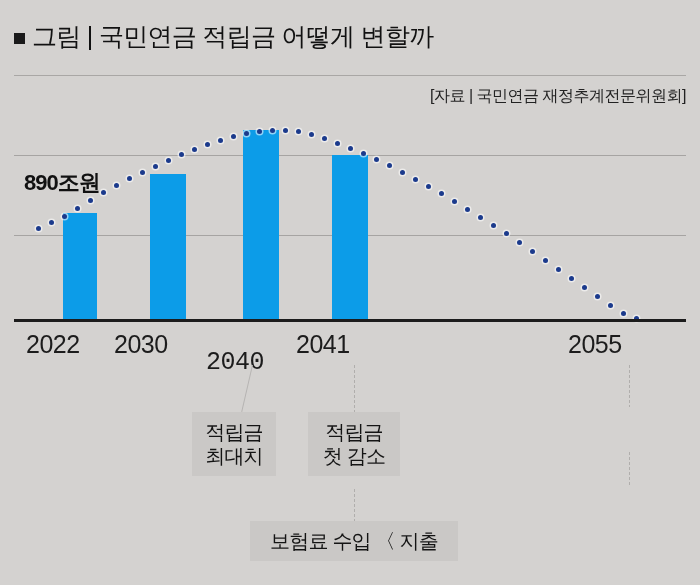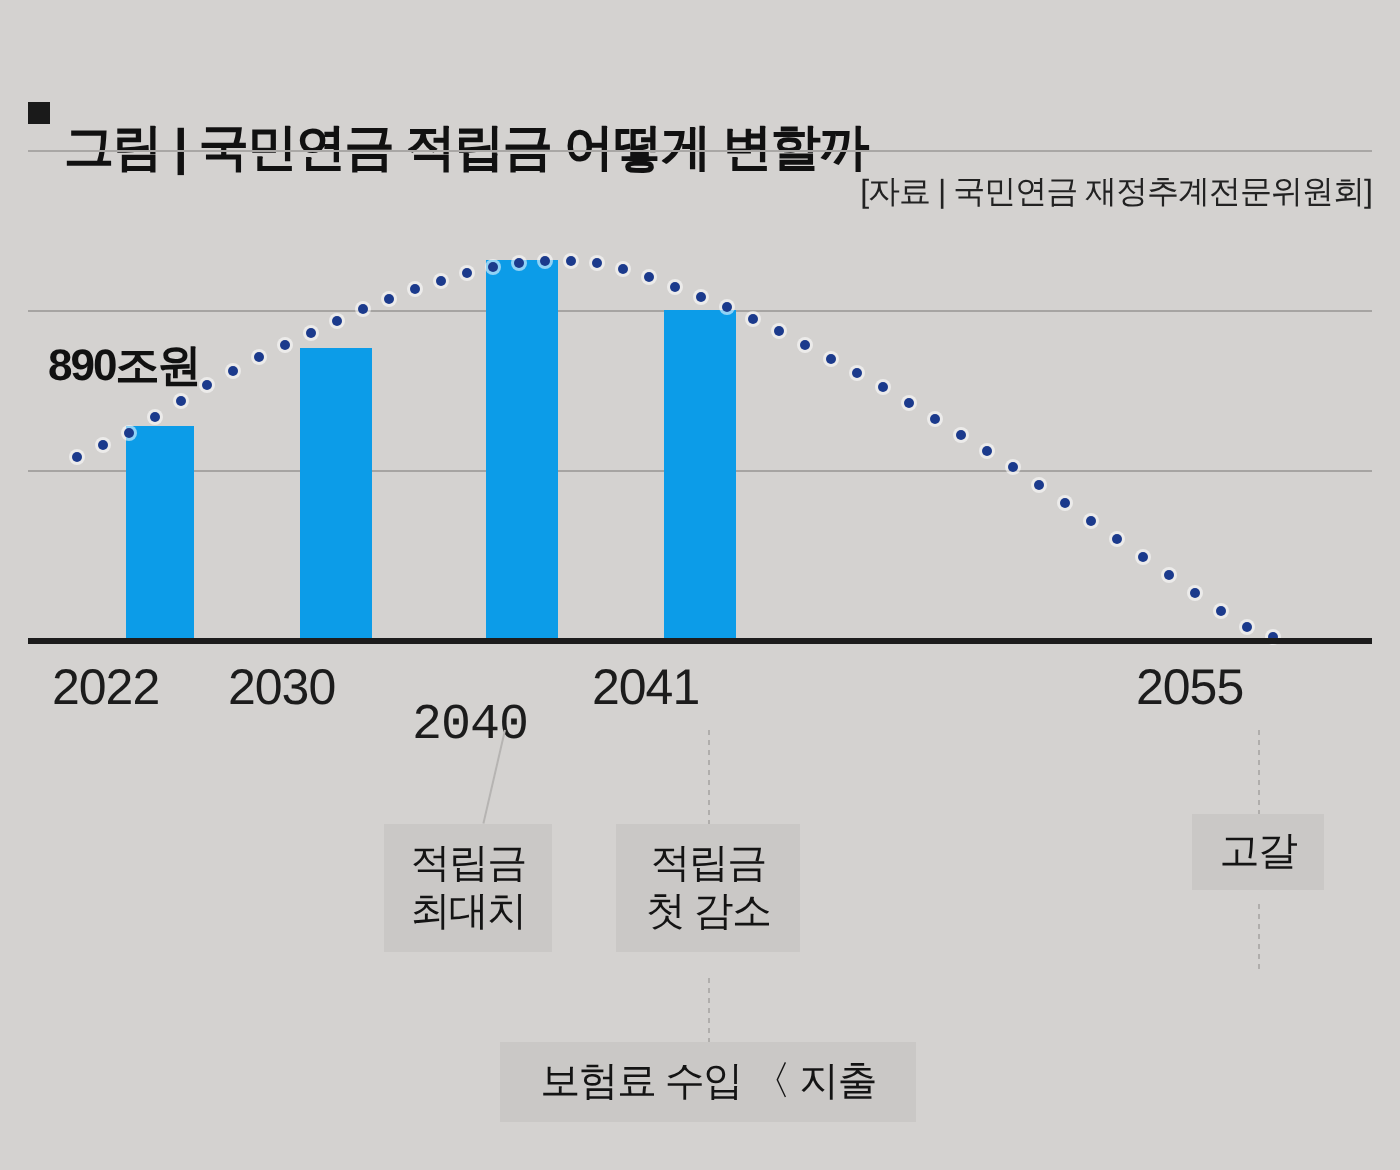--- a/index.html
+++ b/index.html
@@ -14,22 +14,22 @@
   
   .title-row{
     position:absolute;left:14px;top:20px;
     display:flex;align-items:center;gap:7px;
   }
   .bullet{
     width:11px;height:11px;background:#1a1a1a;display:inline-block;
     margin-top:3px;
   }
   .title-text{
-    font-size:25px;font-weight:bold;color:#111;
-    letter-spacing:-0.7px;white-space:nowrap;margin-top:37px;
+    font-size:25px;font-weight:normal;color:#111;
+    letter-spacing:-0.7px;white-space:nowrap;
   }
   .rule{
     position:absolute;left:14px;top:75px;width:672px;height:1px;
     background:#a9a7a5;
   }
   .source{
     position:absolute;right:14px;top:86px;
     font-size:16px;color:#222;letter-spacing:-0.5px;white-space:nowrap;
   }
 
@@ -169,18 +169,15 @@
 
   <div class="box" style="left:308px;top:412px;width:92px;height:64px;">
     <span>적립금</span>
     <span>첫 감소</span>
   </div>
 
   <div class="box" style="left:250px;top:521px;width:208px;height:40px;">
     <span>보험료 수입 〈 지출</span>
   </div>
 
-  <div class="box" style="left:596px;top:407px;width:66px;height:38px;">
-    <span>고갈</span>
-  </div>
 
 
 </div>
 
 </body></html>

